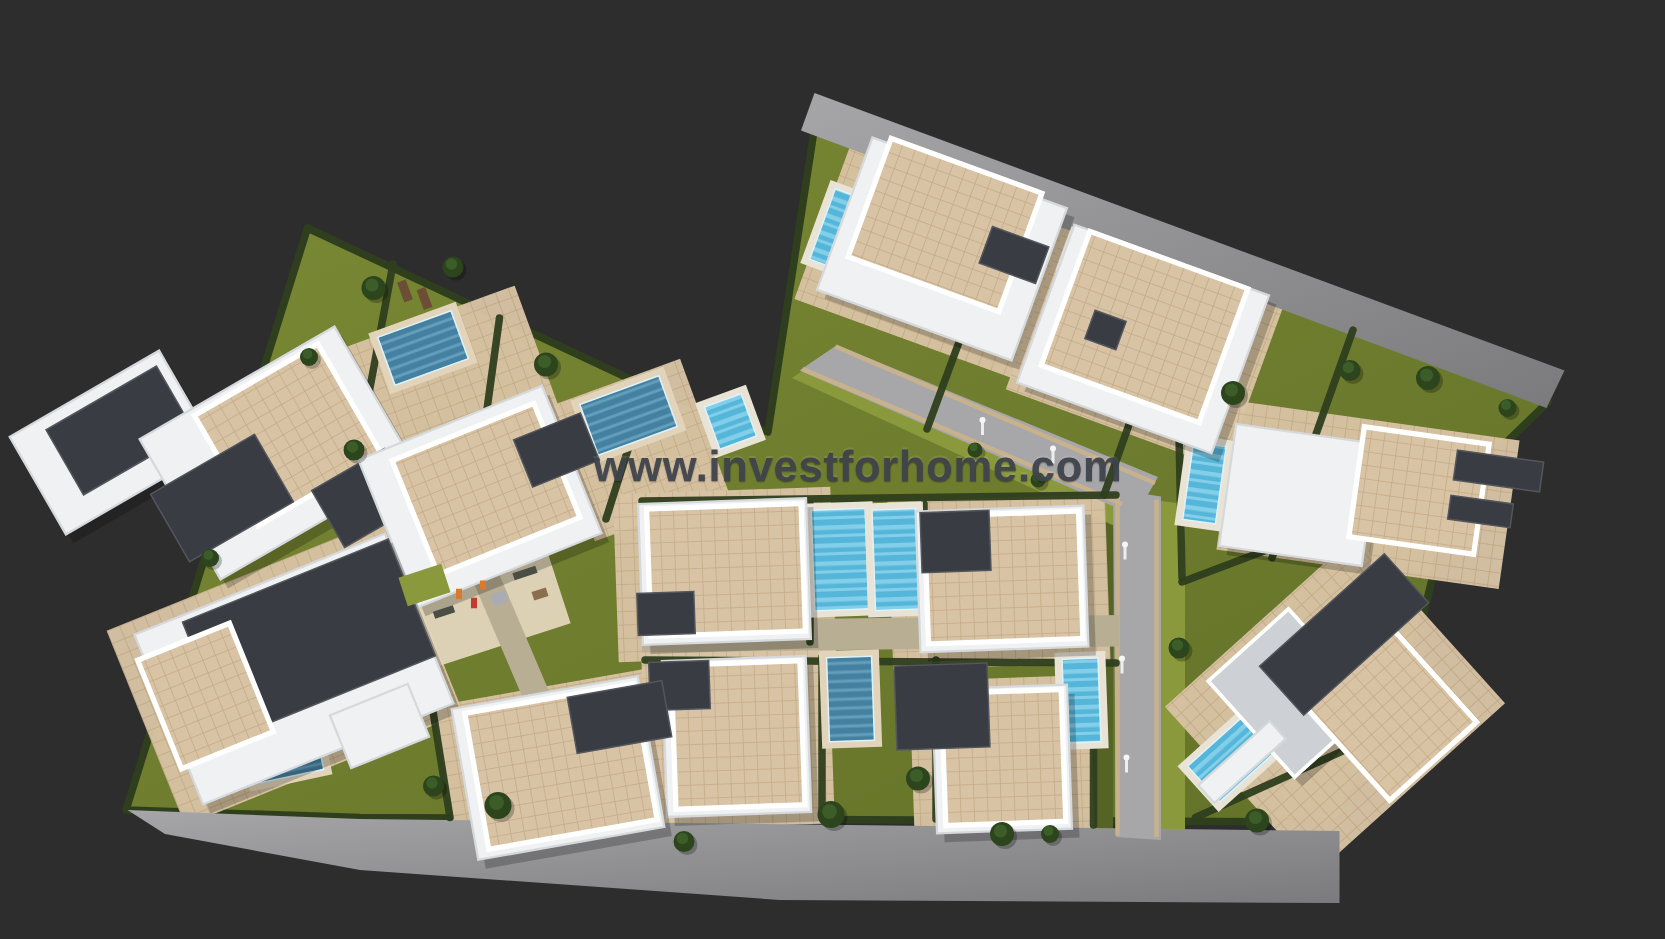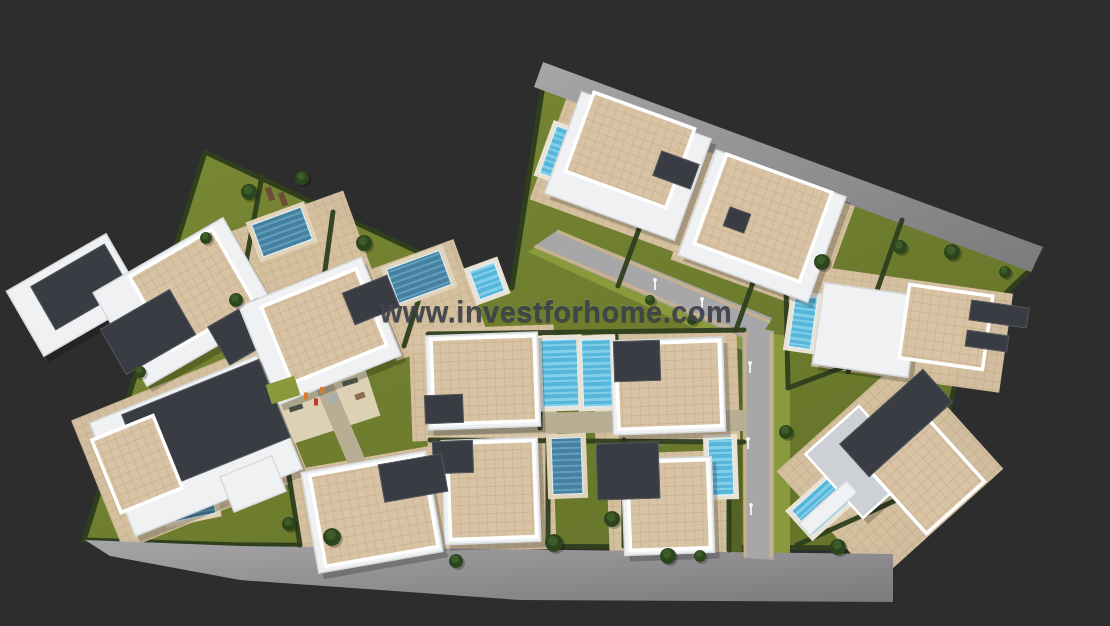--- a/index.html
+++ b/index.html
@@ -336,14 +336,14 @@
         <g>
           <rect x="747" y="440" width="2" height="9" fill="#ededee"></rect>
           <circle cx="748" cy="439" r="2" fill="#f6f6f6"></circle>
         </g>
         <g>
           <rect x="750" y="506" width="2" height="9" fill="#ededee"></rect>
           <circle cx="751" cy="505" r="2" fill="#f6f6f6"></circle>
         </g>
       </g>
     </svg>
-  <div class="watermark" style="color: rgb(63, 67, 76);">www.investforhome.com</div>
+  <div class="watermark" style="color: rgb(63, 67, 76); margin-left: 16px;">www.investforhome.com</div>
 </div>
 
 </body></html>

